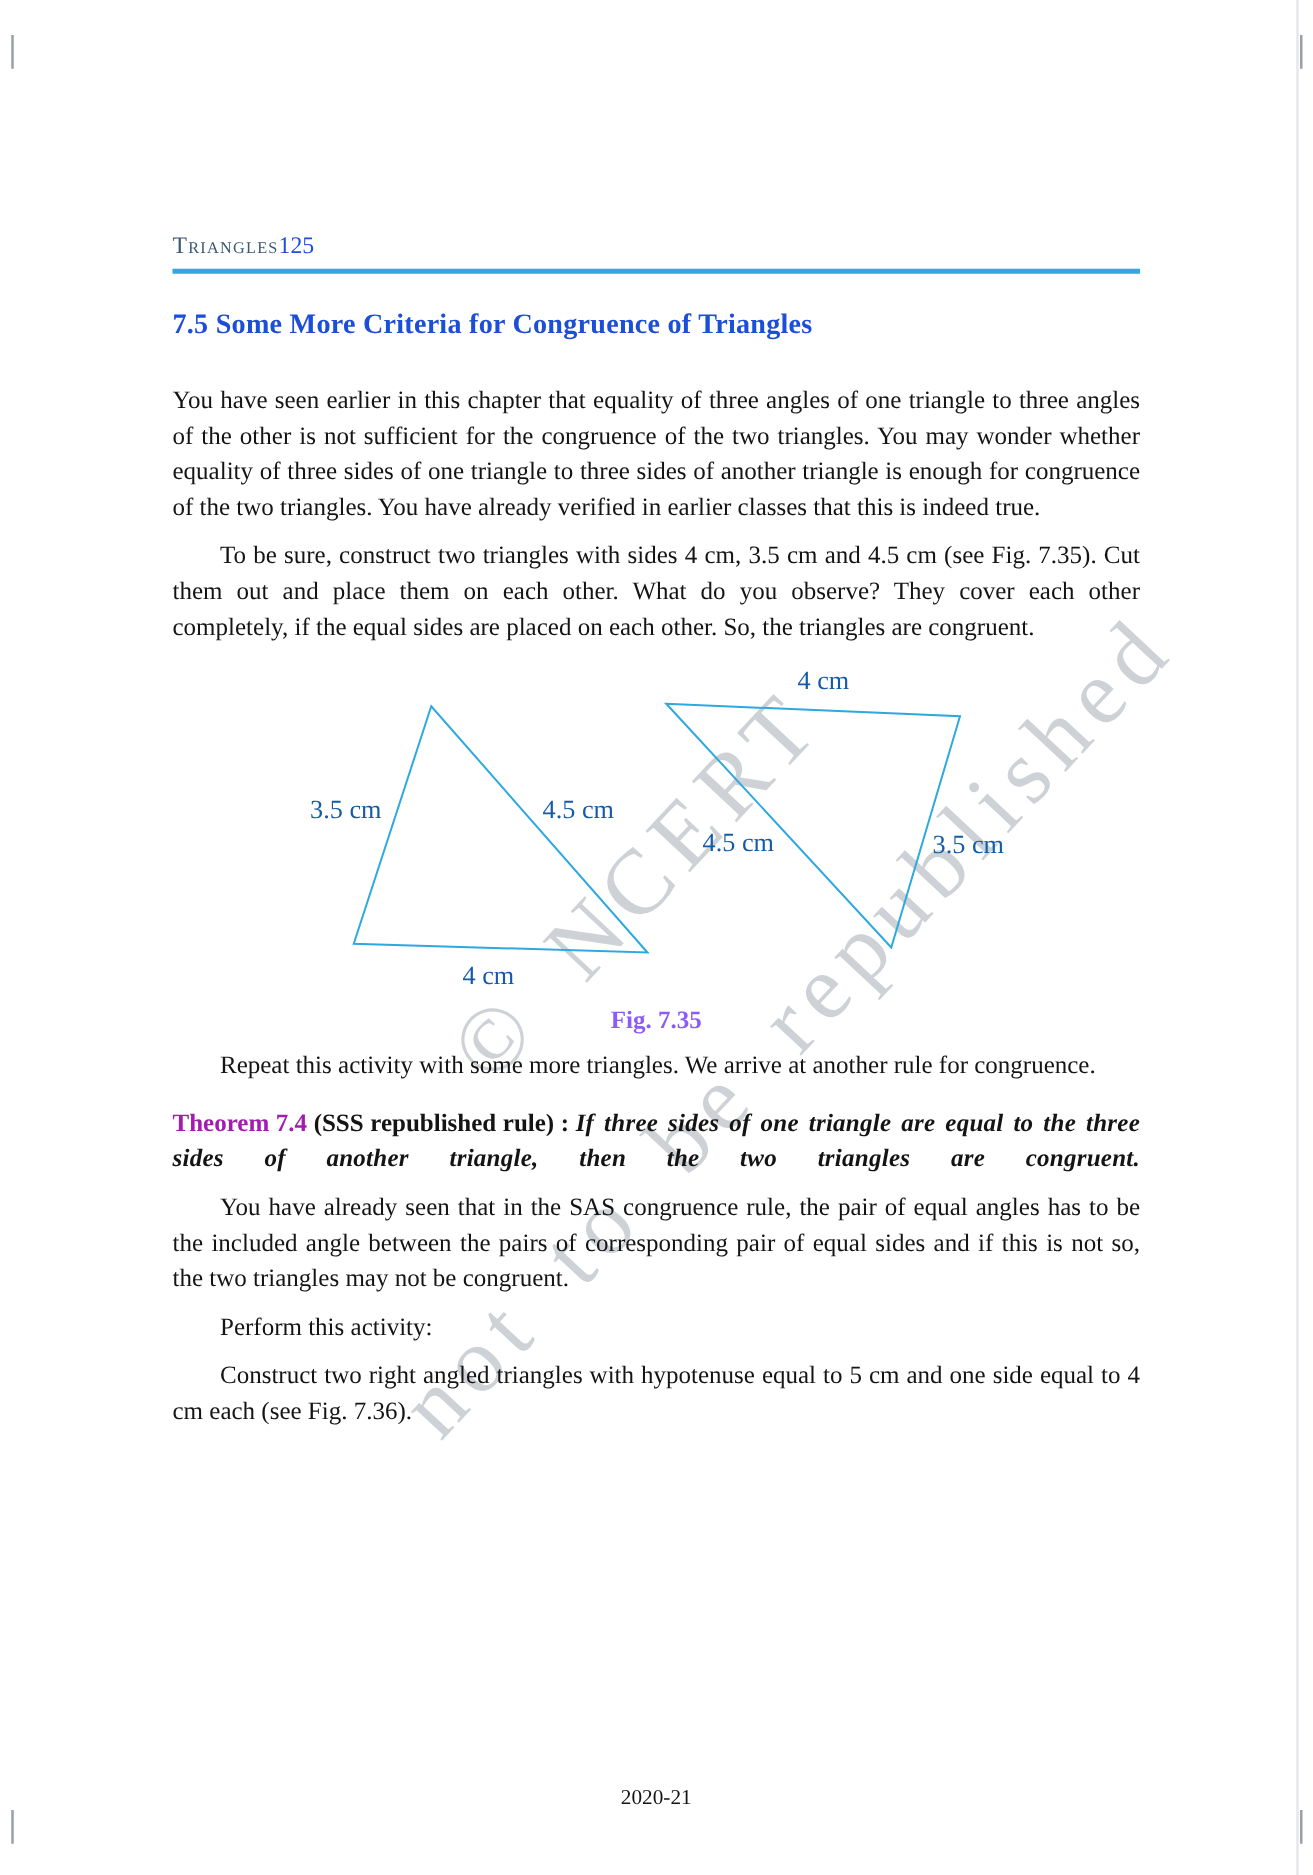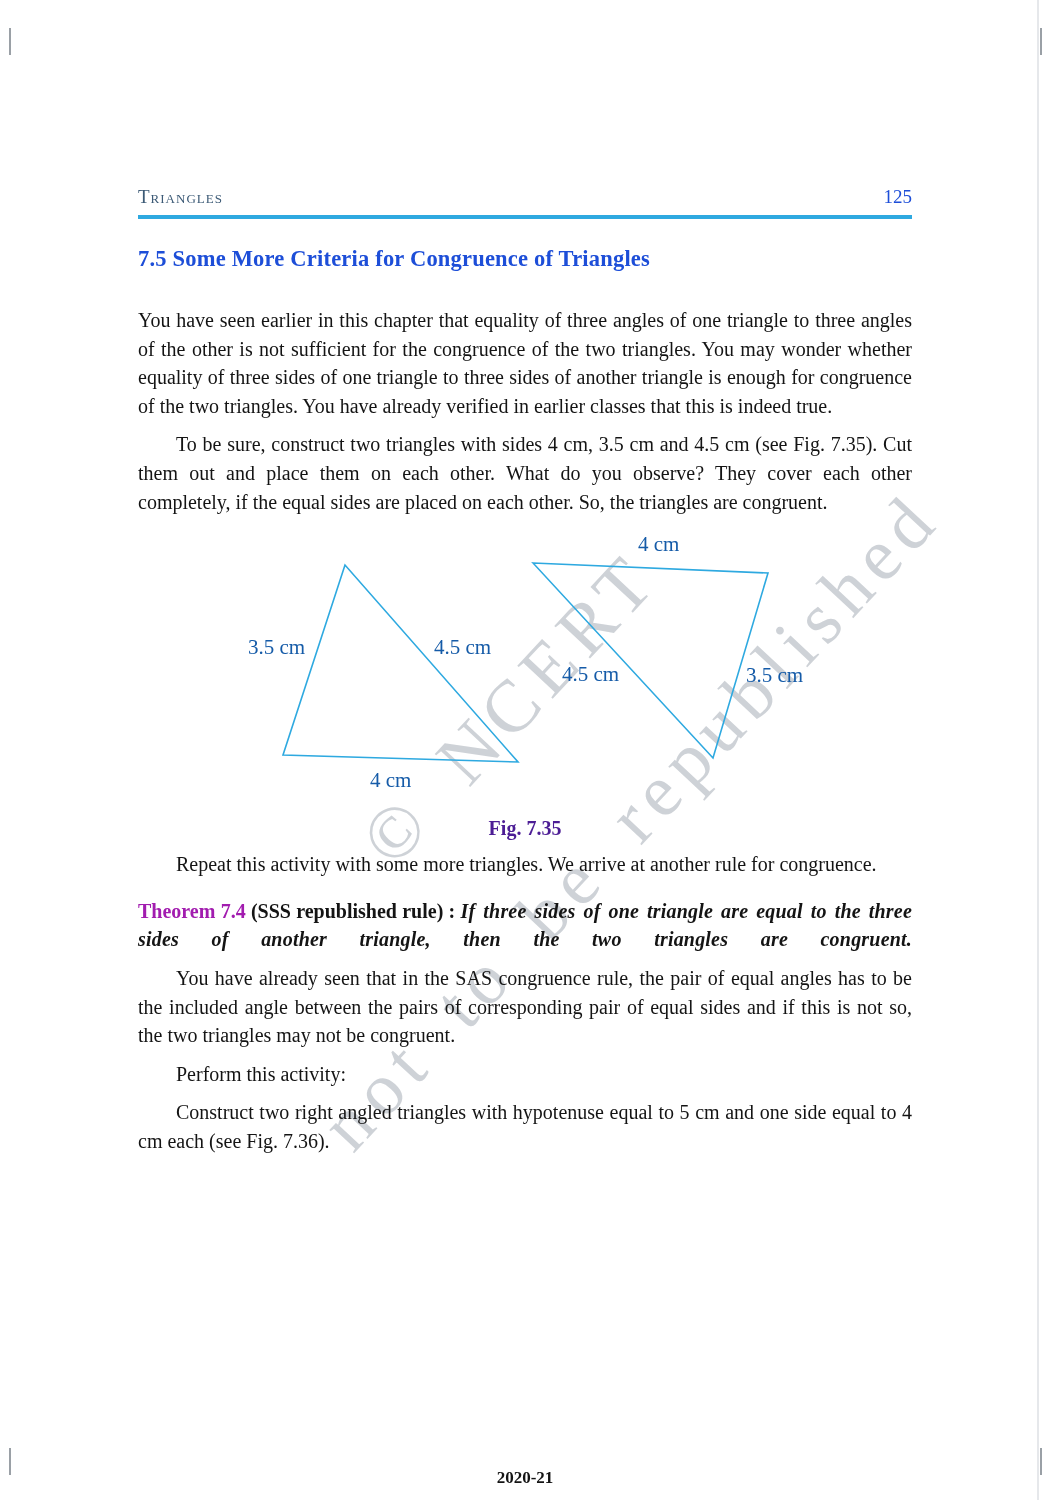--- a/index.html
+++ b/index.html
@@ -27,21 +27,21 @@
     transform: rotate(-47deg);
     color: rgba(125, 136, 150, 0.38);
     font-size: 74px; letter-spacing: 9px; word-spacing: 18px;
     text-align: center; z-index: 0; pointer-events: none;
   }
   .watermark div { line-height: 165px; white-space: nowrap; }
 
   
   .content { position: absolute; left: 138px; top: 186px; width: 774px; z-index: 1; }
 
-  .page-header { display: flex; justify-content: space-between; align-items: baseline; }
+  .page-header { display: flex; align-items: baseline; }
   .running-title {
     font-variant: small-caps; font-size: 19px; letter-spacing: 1px;
     color: #3c5a76;
   }
   .page-number { font-size: 19px; color: #1d4ed8; }
   .header-rule { margin-top: 7px; height: 4px; background: #2ea9e0; }
 
   .section-heading {
     margin: 27px 0 0 0; font-size: 22.5px; font-weight: bold;
     color: #1d4ed8; letter-spacing: 0.2px;
@@ -51,34 +51,34 @@
     margin: 10px 0 0 0; font-size: 20px; line-height: 28.6px;
     text-align: justify; text-indent: 38px;
   }
   .no-indent { text-indent: 0; }
   .first-par { margin-top: 34px; }
 
   .figure { position: relative; height: 265px; margin-top: 14px; }
   .figure svg { position: absolute; left: 0; top: 0; }
   .fig-label { position: absolute; font-size: 21px; color: #155ba8; white-space: nowrap; }
   .fig-caption {
-    text-align: center; color: #4c1d95; font-weight: bold;
-    font-size: 20px; margin-top: 22px;
+    text-align: center; color: #8b5cf6; font-weight: bold;
+    font-size: 20px; margin-top: 10px;
   }
 
   .theorem { margin-top: 18px; text-align: justify; text-align-last: justify; text-indent: 0; }
   .thm-label { color: #a21caf; font-weight: bold; }
   .thm-name { font-weight: bold; }
   .thm-statement { font-style: italic; word-spacing: 2.5px; letter-spacing: 0.2px; font-weight: bold; }
 
   .spaced { }
 
   .footer {
-    position: absolute; top: 1468px; left: 0; width: 100%;
-    text-align: center; font-size: 17px; font-weight: bold; z-index: 1;
+    position: absolute; top: 1428px; left: 0; width: 100%;
+    text-align: center; font-size: 17px; font-weight: normal; z-index: 1;
   }
 </style>
 </head>
 <body>
 
 <div class="page">
 
   <div class="watermark">
     <div>© NCERT</div>
     <div>not to be republished</div>

